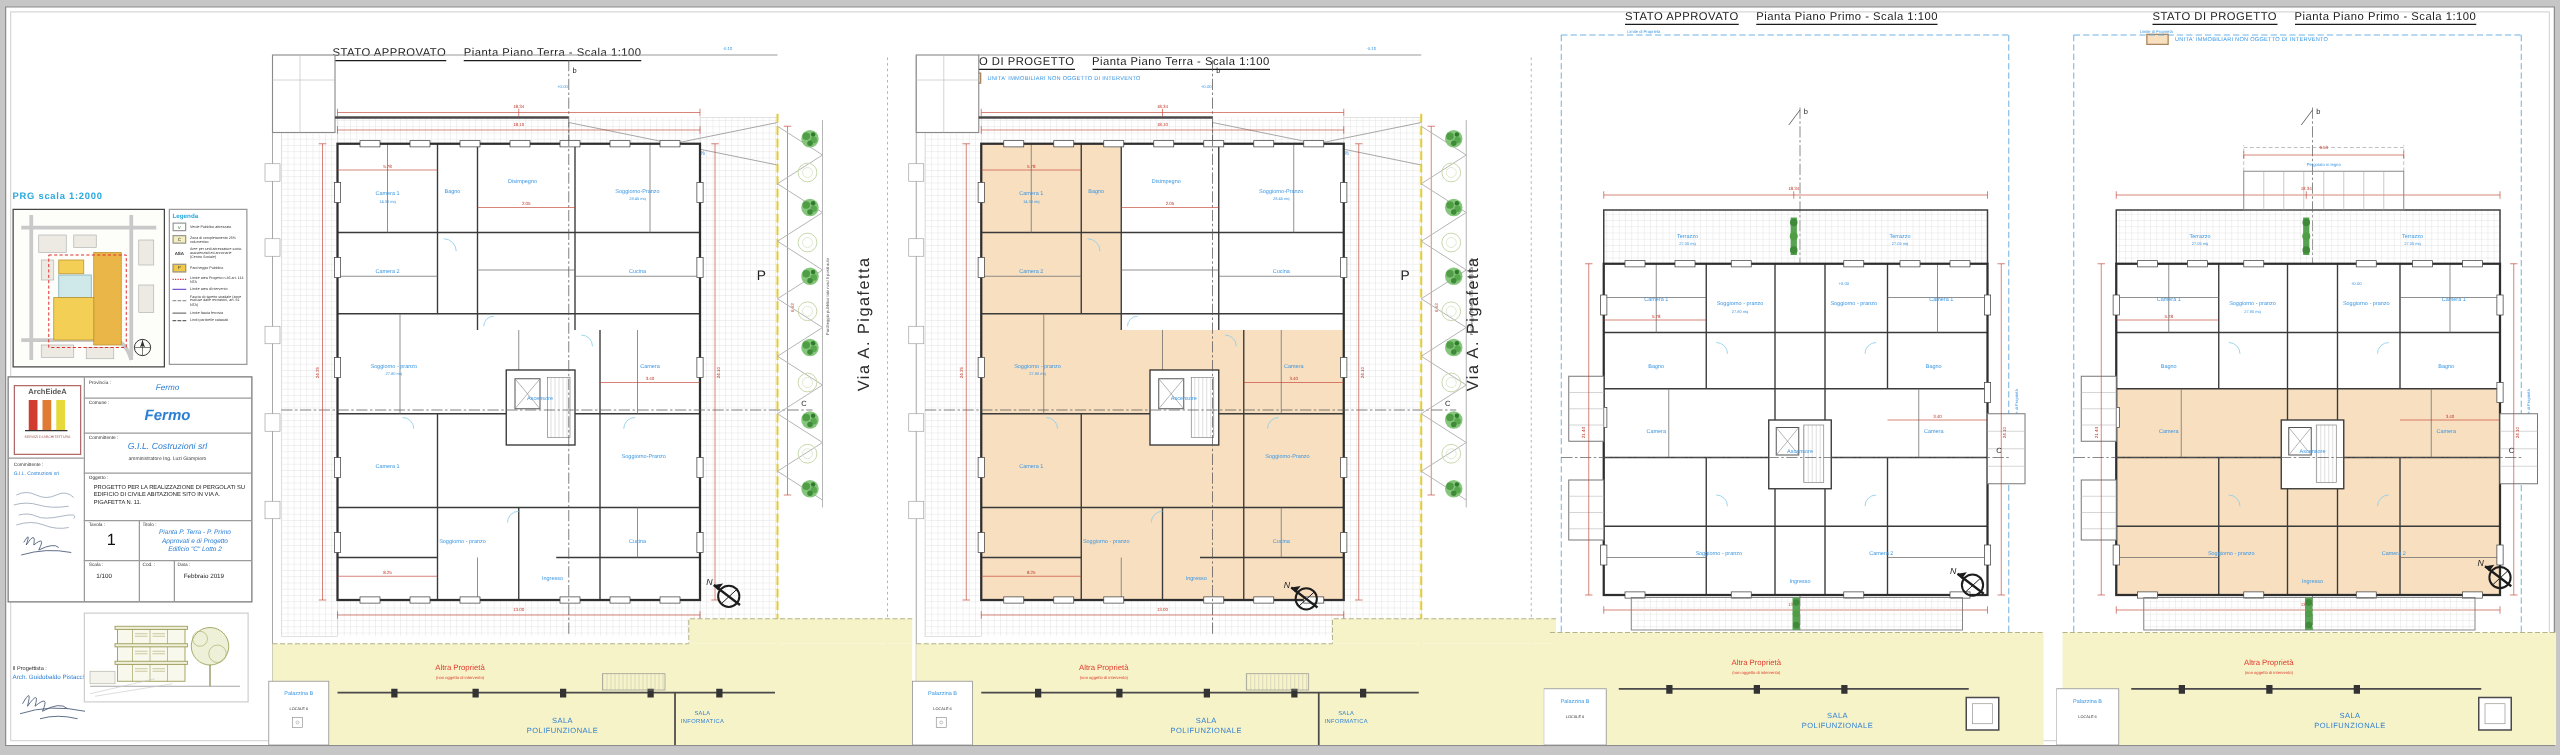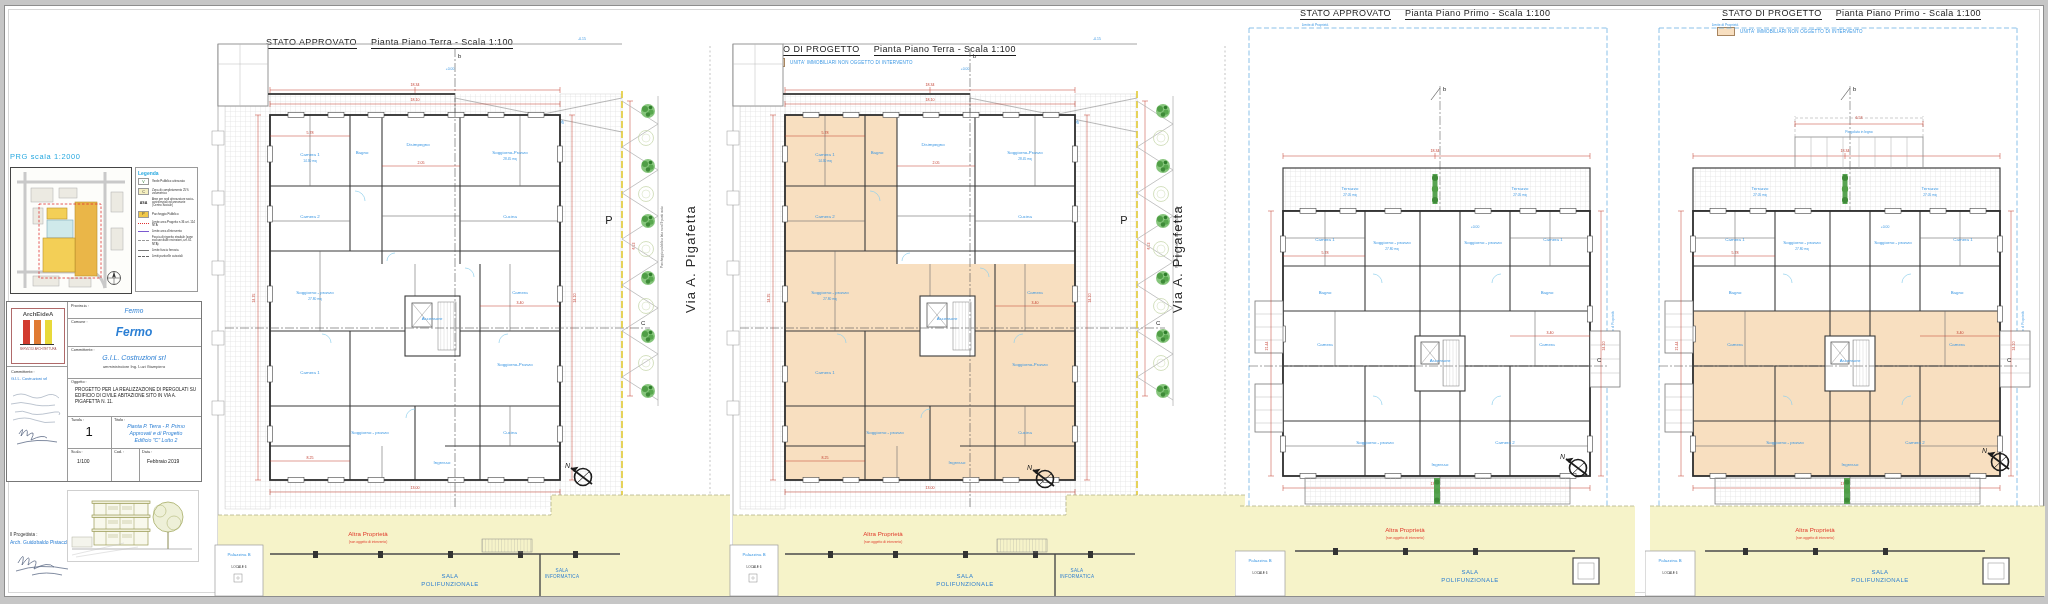--- a/index.html
+++ b/index.html
@@ -24,21 +24,21 @@
   .rl{fill:#3b97e3;font-size:4.4px;text-anchor:middle;}
   .area{fill:#3b97e3;font-size:3.2px;text-anchor:middle;}
   .dim{fill:#c0392b;font-size:3.6px;text-anchor:middle;}
   .sec{fill:#222;font-size:6px;}
   .bl{fill:#3b97e3;font-size:5px;text-anchor:middle;}
   .bl2{fill:#3b97e3;font-size:3.4px;text-anchor:middle;}
   .bl3{fill:#2f7fd0;font-size:6px;text-anchor:middle;letter-spacing:.4px;}
   .bl3s{fill:#2f7fd0;font-size:4.6px;text-anchor:middle;letter-spacing:.3px;}
   .blud{stroke:#5aa7e0;stroke-width:.7;fill:none;stroke-dasharray:5 2.5;}
   
-  .prgtitle{position:absolute;left:10px;top:152px;font-size:7.5px;font-weight:normal;color:#29a9e0;letter-spacing:.6px;}
+  .prgtitle{position:absolute;left:10px;top:152px;font-size:7.5px;font-weight:bold;color:#29a9e0;letter-spacing:.6px;}
   .mapbox{position:absolute;left:10px;top:167px;width:120px;height:125px;background:#fdfdfa;border:1px solid #444;}
   .legbox{position:absolute;left:135px;top:167px;width:63px;height:125px;background:#fff;border:1px solid #9a9a9a;
           padding:2px 2px;box-sizing:border-box;overflow:hidden;}
   .legbox .lt1{font-size:5px;font-weight:bold;color:#29a9e0;margin-bottom:2px;}
   .legrow{display:flex;align-items:center;gap:3px;margin-bottom:3.2px;}
   .legrow .k{width:11px;min-width:11px;height:7px;border:1px solid #999;font-size:3.6px;display:flex;
              align-items:center;justify-content:center;background:#fff;color:#333;box-sizing:border-box;}
   .legrow .t{font-size:2.9px;color:#333;line-height:1.05;}
   .legrow .ln{width:11px;min-width:11px;height:0;}
   .tb{position:absolute;left:6px;top:301px;width:194px;height:179px;background:#fff;border:1px solid #777;}

